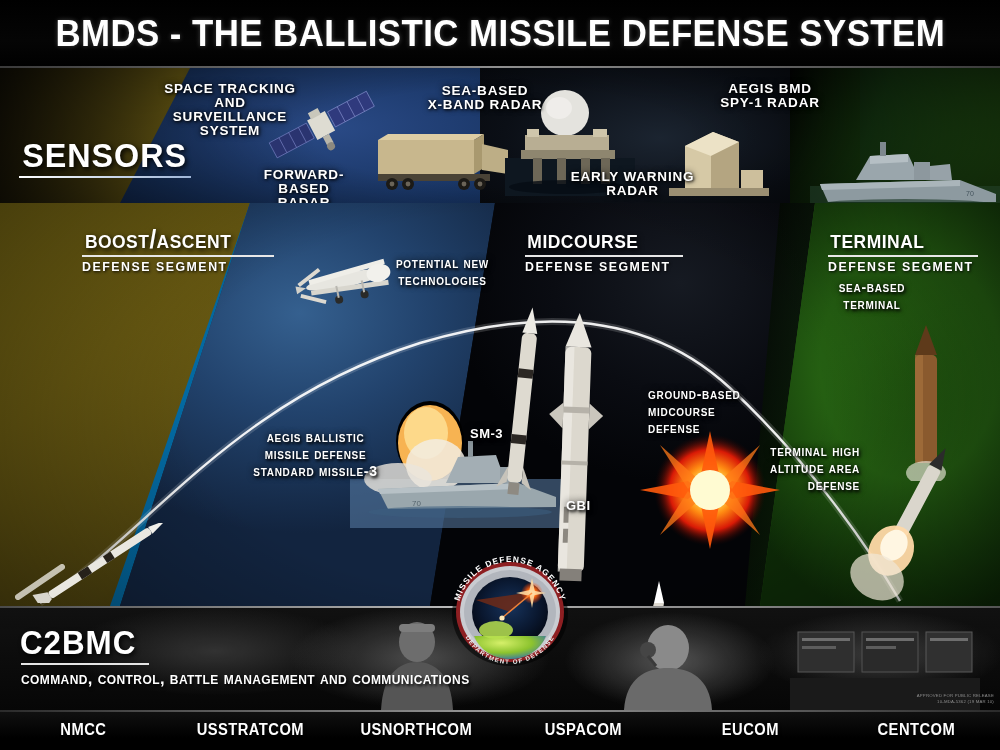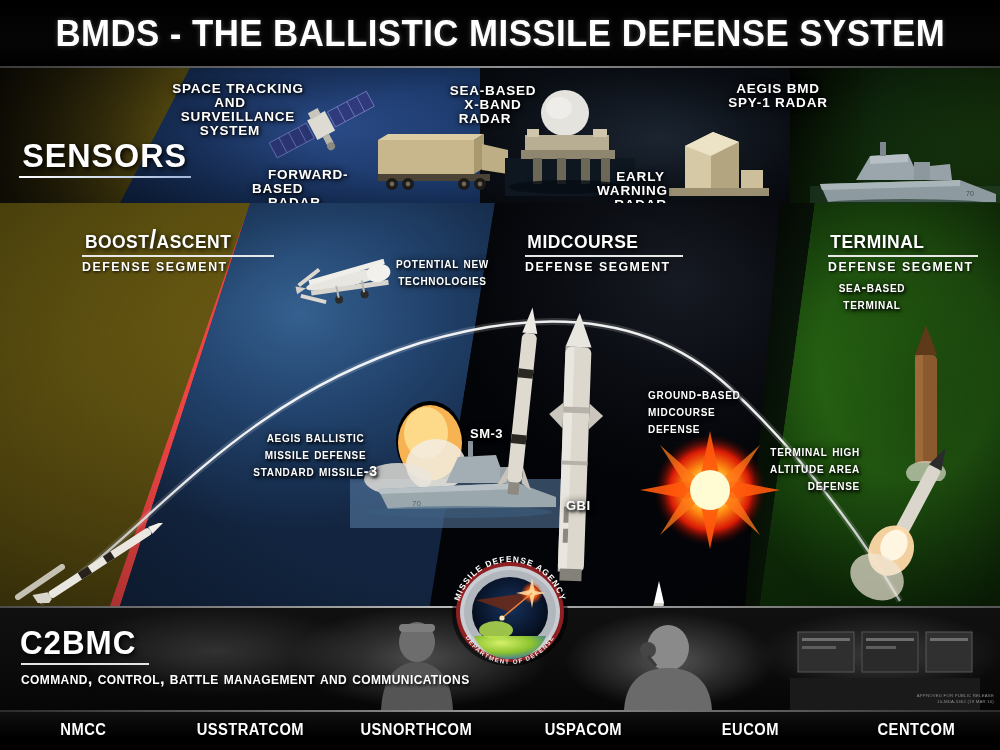--- a/index.html
+++ b/index.html
@@ -5,21 +5,21 @@
   * { box-sizing: border-box; margin: 0; padding: 0; }
   html, body {
     width: 1000px; height: 750px;
     background: #000;
     font-family: "Liberation Sans", sans-serif;
     overflow: hidden;
   }
   #poster {
     position: relative;
     width: 1000px; height: 750px;
-    background: #ef4444;
+    background: #0369a1;
     overflow: hidden;
   }
 
   
   .titlebar {
     position: absolute; left: 0; top: 0; width: 1000px; height: 68px;
     background: linear-gradient(180deg,#000 0%,#050505 60%,#000 100%);
     display: flex; align-items: center; justify-content: center;
     z-index: 40;
   }
@@ -76,21 +76,21 @@
     background: linear-gradient(90deg,#fff,#9fb6d8);
     z-index: 26;
   }
   .slabel {
     position: absolute; z-index: 28;
     color: #fff; font-size: 11.5px; font-weight: bold;
     letter-spacing: 0.8px; line-height: 14px;
     text-shadow: 1px 1px 3px #000, 0 0 6px rgba(0,0,0,0.9);
     font-variant: small-caps; text-transform: lowercase;
   }
-  .slabel b { font-size: 13.5px; font-weight: bold; text-transform: uppercase; margin-left: 16px; }
+  .slabel b { font-size: 13.5px; font-weight: bold; text-transform: uppercase; }
 
   
   .stage {
     position: absolute; left: 0; top: 203px; width: 1000px; height: 403px;
     overflow: hidden; z-index: 15;
   }
   .seg-olive {
     position: absolute; left: 0; top: 0; width: 330px; height: 403px;
     background: linear-gradient(140deg,#7a6a14 0%,#6a5b12 35%,#53470f 70%,#2e2808 100%);
     clip-path: polygon(0 0, 250px 0, 110px 403px, 0 403px);
@@ -316,21 +316,21 @@
       <div><b>Surveillance System</b></div>
     </div>
     <div class="slabel" style="left:425px;top:16px;width:120px;text-align:center;">
       <div><b>Sea-Based</b></div>
       <div><b>X-Band Radar</b></div>
     </div>
     <div class="slabel" style="left:700px;top:14px;width:140px;text-align:center;">
       <div><b>Aegis BMD</b></div>
       <div><b>SPY-1 Radar</b></div>
     </div>
-    <div class="slabel" style="left:252px;top:100px;width:120px;text-align:left;">
+    <div class="slabel" style="left:244px;top:100px;width:120px;text-align:center;">
       <div><b>Forward-Based</b></div>
       <div><b>Radar</b></div>
     </div>
     <div class="slabel" style="left:570px;top:102px;width:125px;text-align:center;">
       <div><b>Early Warning</b></div>
       <div><b>Radar</b></div>
     </div>
   </div>
 
   <div class="sensors-title">SENSORS</div>

